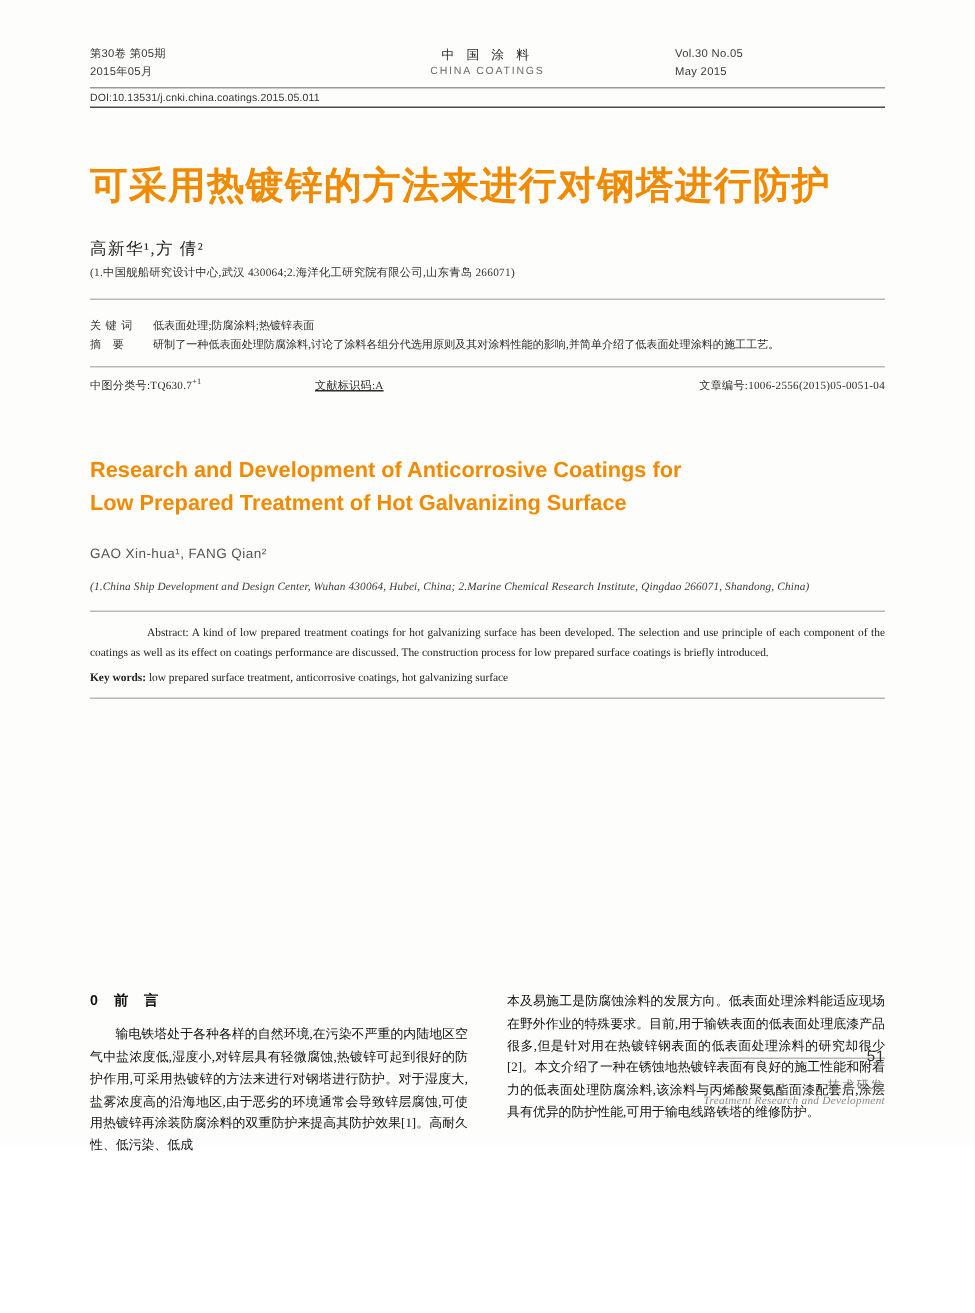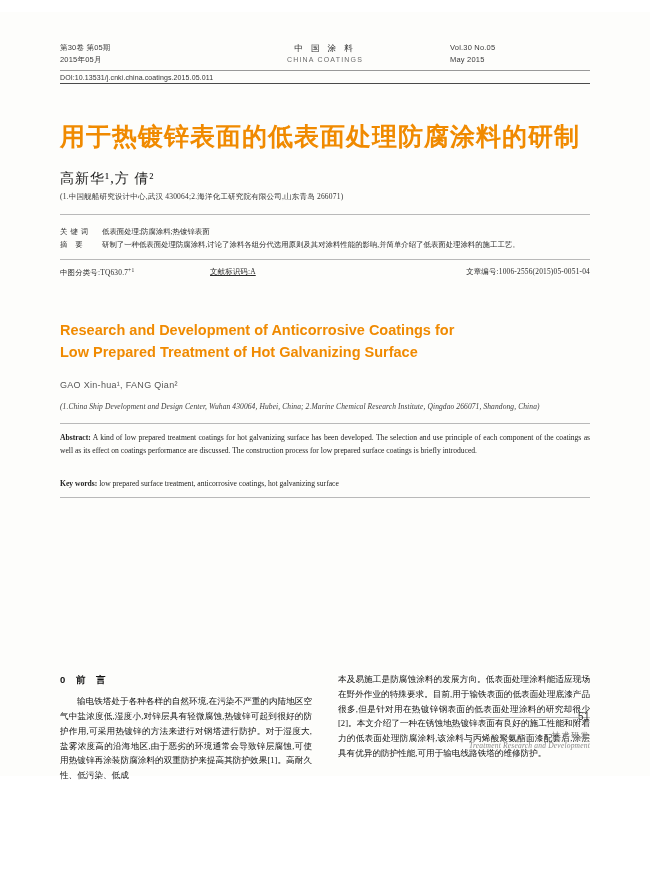--- a/index.html
+++ b/index.html
@@ -10,21 +10,21 @@
   body {
     width: 650px;
     height: 875px;
     font-family: "Liberation Serif", serif;
     color: #1a1a1a;
     position: relative;
     overflow: hidden;
   }
   .page {
     position: absolute;
-    left: 0; top: 12px;
+    left: 0; top: 0;
     width: 650px;
     height: 764px;
     background: #fdfdfb;
   }
   .content {
     position: absolute;
     left: 60px;
     top: 30px;
     width: 530px;
   }
@@ -81,21 +81,21 @@
     margin-top: 36px;
     font-family: "Liberation Sans", sans-serif;
     font-weight: bold;
     font-size: 25px;
     line-height: 1.35;
     color: #f08a00;
     letter-spacing: 1px;
   }
   .cn-authors {
     margin-top: 16px;
-    font-size: 14px;
+    font-size: 11px;
     color: #222;
     letter-spacing: 1px;
   }
   .cn-affil {
     margin-top: 4px;
     font-size: 7.5px;
     color: #333;
     letter-spacing: 0.2px;
   }
 
@@ -155,23 +155,23 @@
   }
   .en-abs {
     margin-top: 12px;
     border-top: 0.8px solid #b9b9b9;
     padding-top: 7px;
     font-size: 7.6px;
     line-height: 1.75;
     color: #222;
     text-align: justify;
   }
-  .en-abs b { font-weight: bold; }
+  .en-abs b { font-weight: normal; margin-left: 38px; }
   .en-kw {
-    margin-top: 20px;
+    margin-top: 4px;
     font-size: 7.6px;
     line-height: 1.75;
     color: #222;
   }
   .en-rule-bottom {
     border-top: 0.8px solid #b9b9b9;
     margin-top: 7px;
   }
 
   
@@ -251,21 +251,21 @@
       </div>
       <div class="jh-right">
         <div>Vol.30  No.05</div>
         <div>May  2015</div>
       </div>
     </div>
     <div class="rule-thin"></div>
     <div class="doi-line">DOI:10.13531/j.cnki.china.coatings.2015.05.011</div>
     <div class="rule-strong"></div>
 
-    <div class="cn-title">用于热镀锌表面的低表面处理防腐涂料的研制</div>
+    <div class="cn-title">可采用热镀锌的方法来进行对钢塔进行防护</div>
 
     <div class="cn-authors">高新华¹,方  倩²</div>
     <div class="cn-affil">(1.中国舰船研究设计中心,武汉  430064;2.海洋化工研究院有限公司,山东青岛  266071)</div>
 
     <div class="abs-block">
       <div class="abs-row kw-row">
         <div class="abs-label">关键词</div>
         <div class="abs-text">低表面处理;防腐涂料;热镀锌表面</div>
       </div>
       <div class="abs-row">

